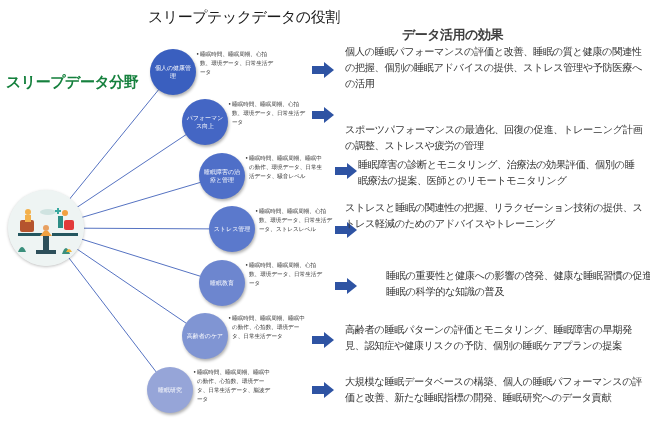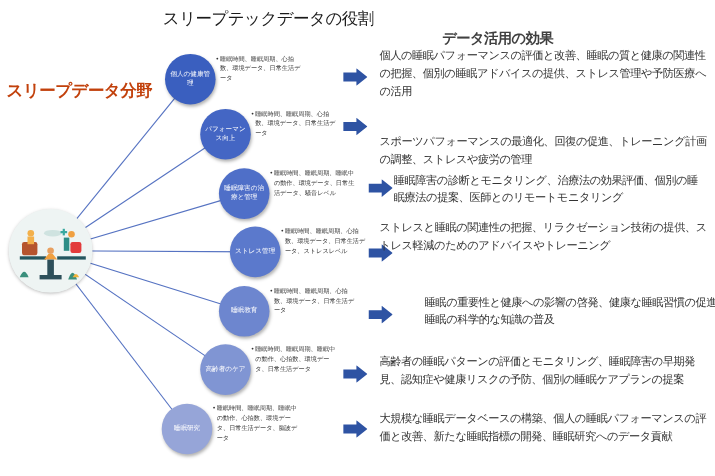--- a/index.html
+++ b/index.html
@@ -9,21 +9,21 @@
   .title-main {
     position: absolute; left: 148px; top: 8px;
     font-size: 15px; font-weight: normal; color: #1a1a1a; letter-spacing: -0.5px;
   }
   .title-effects {
     position: absolute; left: 402px; top: 26px;
     font-size: 13px; font-weight: bold; color: #404040; letter-spacing: -0.5px;
   }
   .title-field {
     position: absolute; left: 6px; top: 73px;
-    font-size: 15px; font-weight: bold; color: #c2410c; letter-spacing: -0.5px;
+    font-size: 15px; font-weight: bold; color: #15803d; letter-spacing: -0.5px;
   }
 
   svg.lines { position: absolute; left: 0; top: 0; width: 650px; height: 433px; }
 
   .hub {
     position: absolute; left: 8px; top: 190px; width: 76px; height: 76px;
     border-radius: 50%; background: #eef3f2; overflow: hidden;
     box-shadow: 0 1px 3px rgba(0,0,0,0.25);
   }
 

